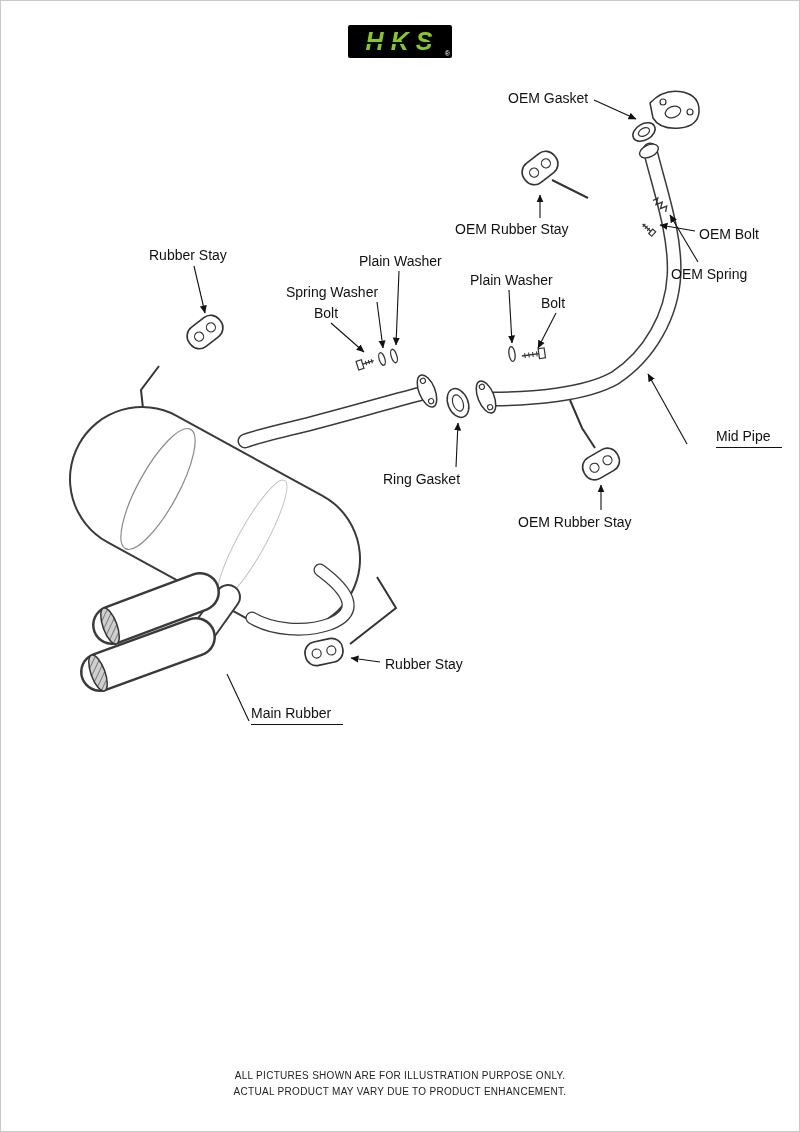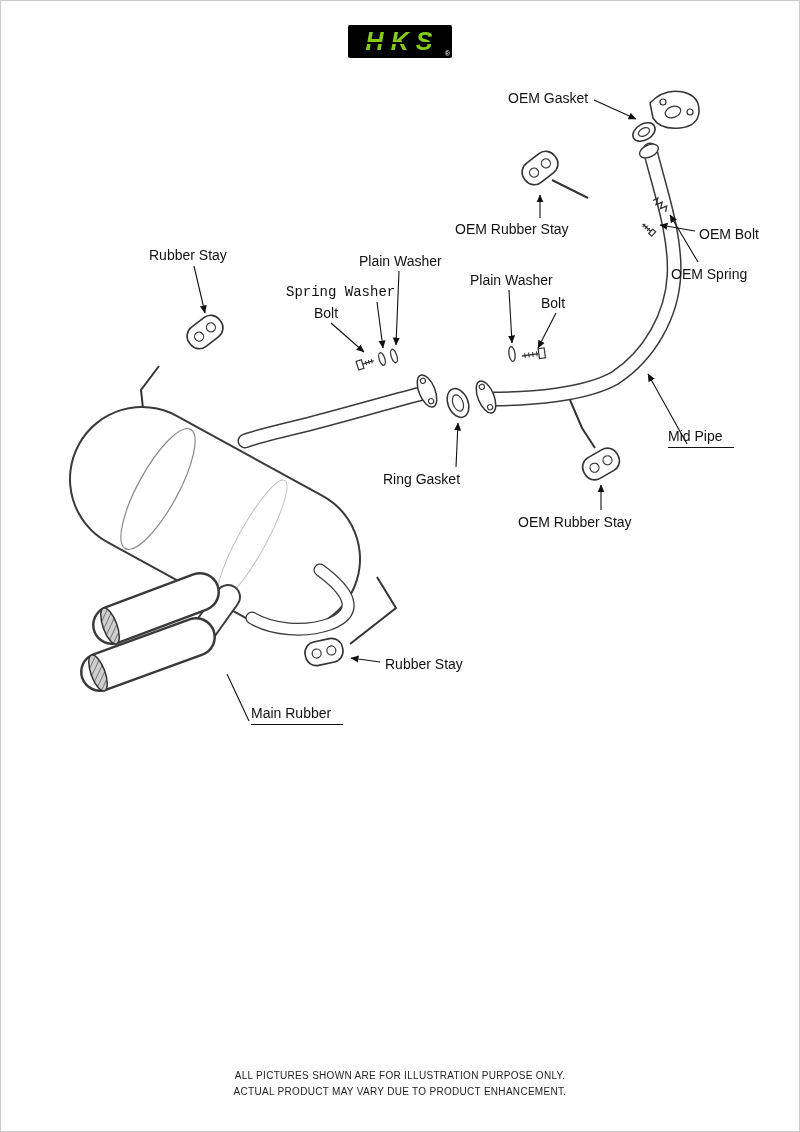--- a/index.html
+++ b/index.html
@@ -208,25 +208,25 @@
       <line x1="249" y1="721" x2="227" y2="674"></line>
     </g>
   </svg>
 
   <div class="lbl" style="left:508px; top:90px;text-align:center;">OEM Gasket</div>
   <div class="lbl" style="left:455px; top:221px;">OEM Rubber Stay</div>
   <div class="lbl" style="left:699px; top:226px;">OEM Bolt</div>
   <div class="lbl" style="left:671px; top:266px;">OEM Spring</div>
   <div class="lbl" style="left:149px; top:247px;">Rubber Stay</div>
   <div class="lbl" style="left:359px; top:253px;">Plain Washer</div>
-  <div class="lbl" style="left:286px; top:284px;font-family:Liberation Mono, monospace;">Spring Washer</div>
+  <div class="lbl" style="left:286px; top:284px;">Spring Washer</div>
   <div class="lbl" style="left:314px; top:305px;">Bolt</div>
   <div class="lbl" style="left:470px; top:272px;">Plain Washer</div>
   <div class="lbl" style="left:541px; top:295px;">Bolt</div>
-  <div class="lbl underlined" style="left:668px; top:428px;text-align:center;">Mid Pipe</div>
+  <div class="lbl underlined" style="left:716px; top:428px;text-align:center;">Mid Pipe</div>
   <div class="lbl" style="left:383px; top:471px;">Ring Gasket</div>
   <div class="lbl" style="left:518px; top:514px;">OEM Rubber Stay</div>
   <div class="lbl" style="left:385px; top:656px;">Rubber Stay</div>
   <div class="lbl underlined" style="left:251px; top:705px;">Main Rubber</div>
 
   <div class="footer-line" id="footer-line2">ACTUAL PRODUCT MAY VARY DUE TO PRODUCT ENHANCEMENT.</div>
   <div class="footer-line" id="footer-line1">ALL PICTURES SHOWN ARE FOR ILLUSTRATION PURPOSE ONLY.</div>
 
 </div>
 

